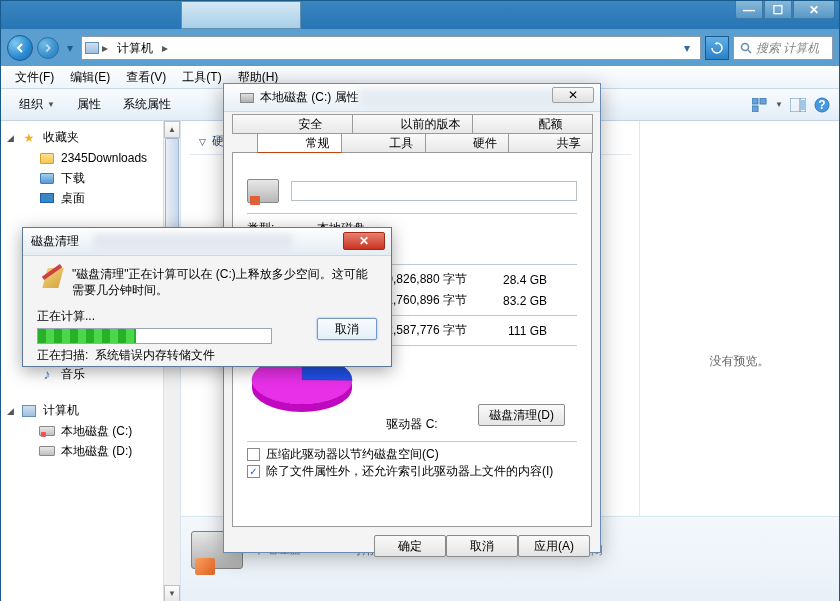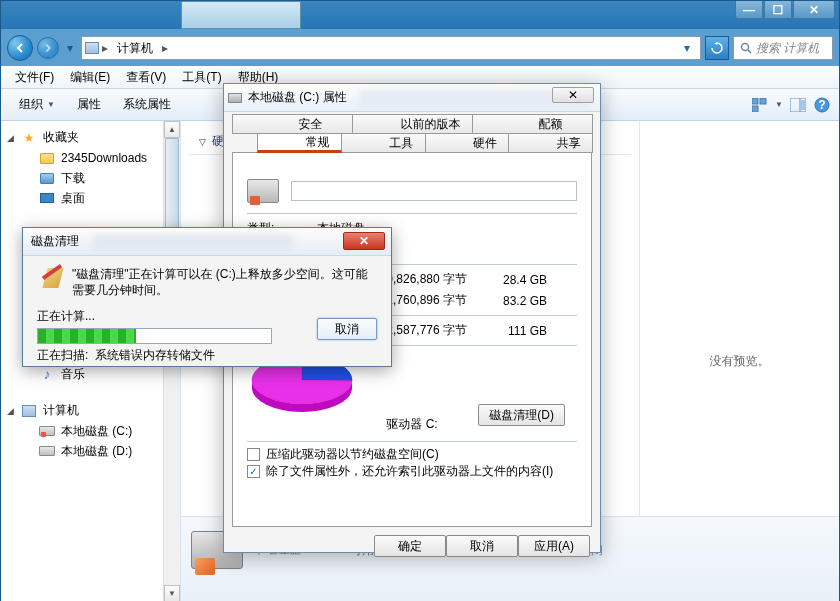--- a/index.html
+++ b/index.html
@@ -77,28 +77,28 @@
 .details-drive::after { content: ''; position: absolute; left: 3px; bottom: -7px; width: 20px; height: 17px; background: linear-gradient(135deg, #f8a060, #e06020); border-radius: 2px; }
 .details-text { line-height: 16px; }
 .details-title { font-size: 13px; color: #000; }
 .details-sub { color: #6a7a8a; }
 .details-cols { display: flex; gap: 30px; margin-left: 10px; }
 .details-col div { color: #555; }
 .details-col .label { color: #6a7a8a; display: inline-block; width: auto; }
 
 
 .props-dialog { position: absolute; left: 222px; top: 82px; width: 378px; height: 470px; background: #f4f4f4; border: 1px solid #6a8ab0; box-shadow: 0 4px 20px rgba(0,0,0,0.3); z-index: 10; }
-.props-title { height: 28px; background: linear-gradient(to bottom, #fdfdfd, #e8f0f8); border-bottom: 1px solid #c8d8e8; display: flex; align-items: center; padding: 0 4px; position: relative; }
+.props-title { height: 28px; background: linear-gradient(to bottom, #fdfdfd, #e8f0f8); border-bottom: 1px solid #c8d8e8; display: flex; align-items: center; padding: 0 16px; position: relative; }
 .props-title .drive-small { width: 14px; height: 10px; background: linear-gradient(to bottom, #e0e0e0, #b0b0b0); border: 1px solid #888; margin-right: 6px; }
 .props-close { position: absolute; right: 6px; top: 3px; width: 42px; height: 16px; border: 1px solid #a0a0a0; background: linear-gradient(to bottom, #f8f8f8, #e0e0e0); display: flex; align-items: center; justify-content: center; font-size: 10px; border-radius: 2px; }
 .props-title .blur { position: absolute; left: 135px; width: 230px; height: 18px; background: #e0e8f0; filter: blur(3px); opacity: 0.7; }
 .tab-rows { padding: 2px 8px 0 8px; }
 .tab-row { display: flex; }
 .tab { flex: 1; height: 20px; border: 1px solid #9a9a9a; background: linear-gradient(to bottom, #fafafa, #e8e8e8); display: flex; align-items: center; justify-content: center; margin-right: -1px; margin-bottom: -1px; padding-left: 36px; }
-.tab.active { background: #fff; border-bottom: 3px solid #c2410c; z-index: 2; position: relative; margin-left: 25px; }
+.tab.active { background: #fff; border-bottom: 1px solid #c2410c; z-index: 2; position: relative; margin-left: 25px; }
 .tab-content { background: #fff; margin: 0 8px 8px 8px; border: 1px solid #9a9a9a; height: 375px; padding: 26px 14px; position: relative; }
 .tc-head { display: flex; align-items: center; gap: 12px; margin-bottom: 10px; }
 .tc-drive-icon { width: 32px; height: 24px; background: linear-gradient(to bottom, #e8e8e8, #b8b8b8); border: 1px solid #888; border-radius: 2px; position: relative; }
 .tc-drive-icon::after { content: ''; position: absolute; left: 2px; bottom: -3px; width: 10px; height: 9px; background: #e06038; border-radius: 1px; }
 .tc-name-box { flex: 1; height: 20px; border: 1px solid #b8c0c8; background: #fff; }
 .tc-row { display: flex; padding: 2px 0; }
 .tc-label { width: 70px; }
 .tc-val { flex: 1; }
 .tc-val.blur { filter: blur(2.5px); color: #888; }
 .tc-sep { border-top: 1px solid #c0c8d0; margin: 4px 0; }

